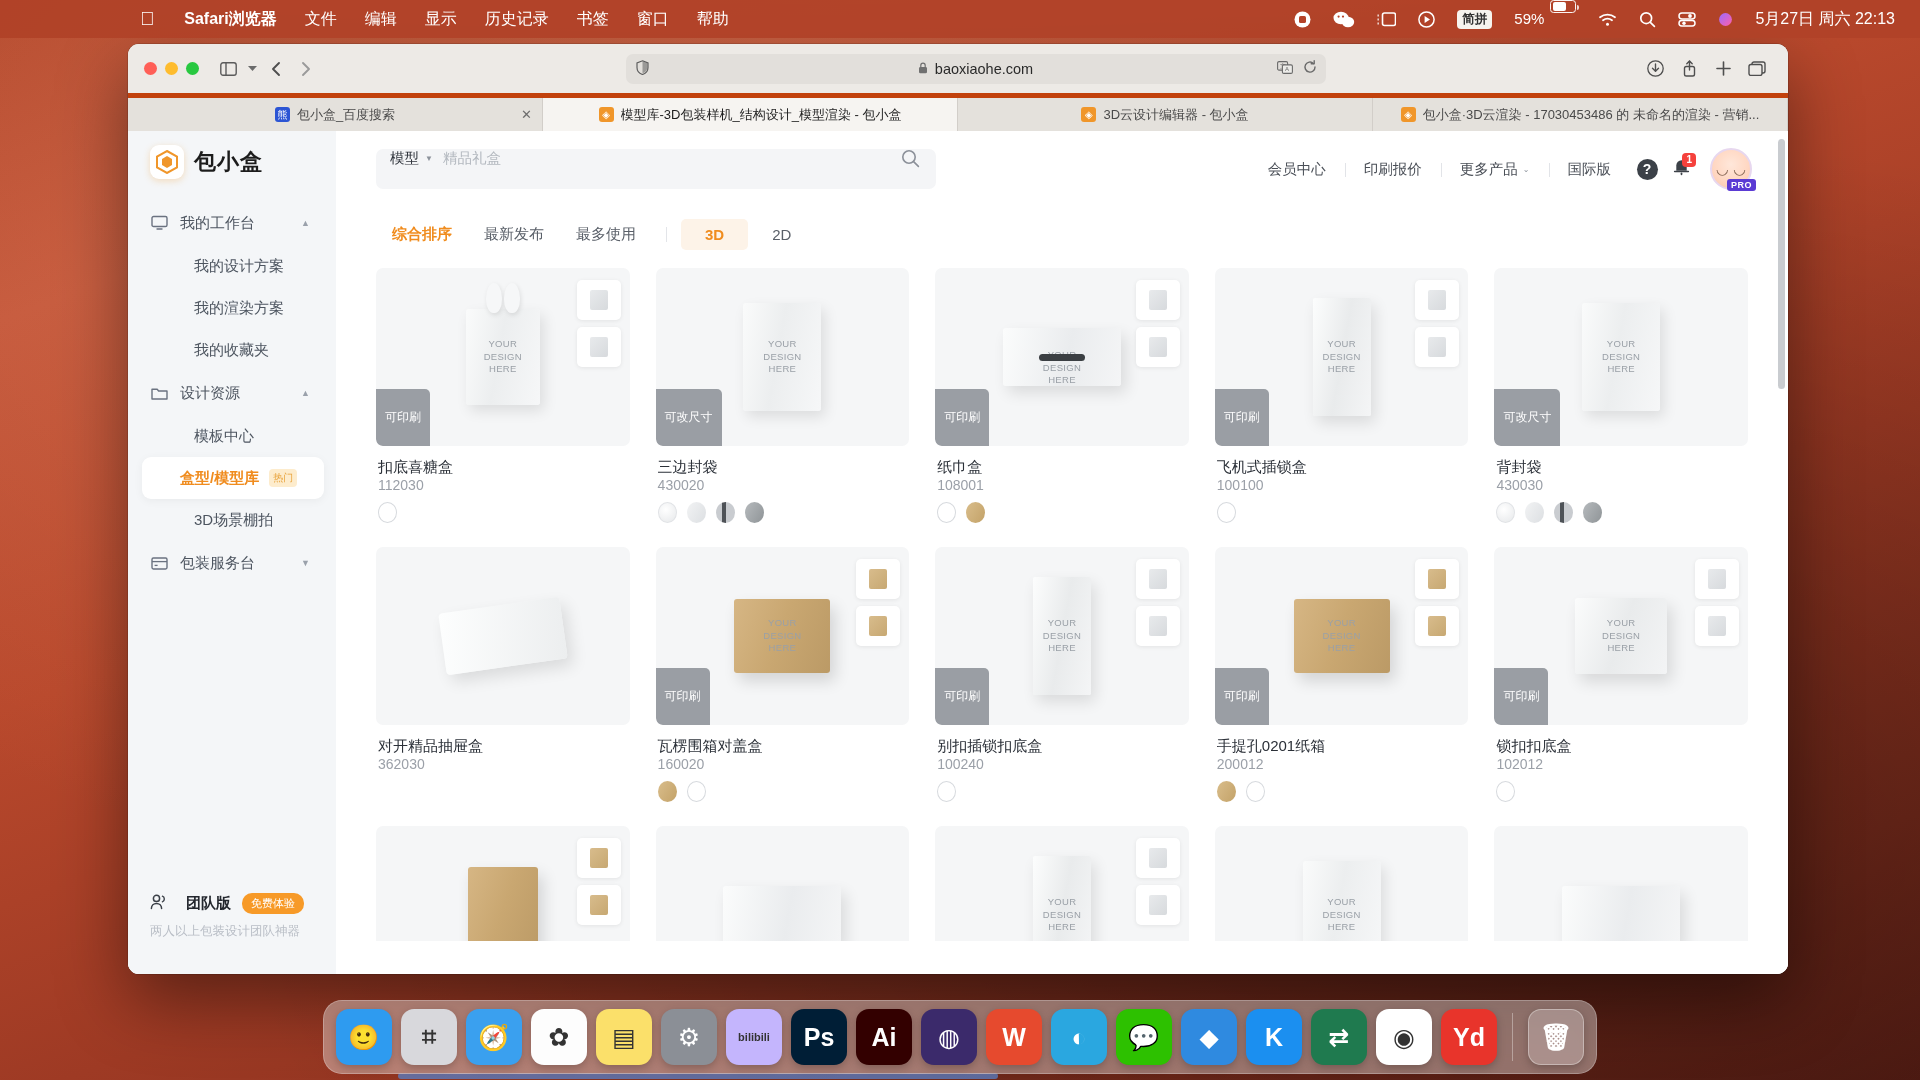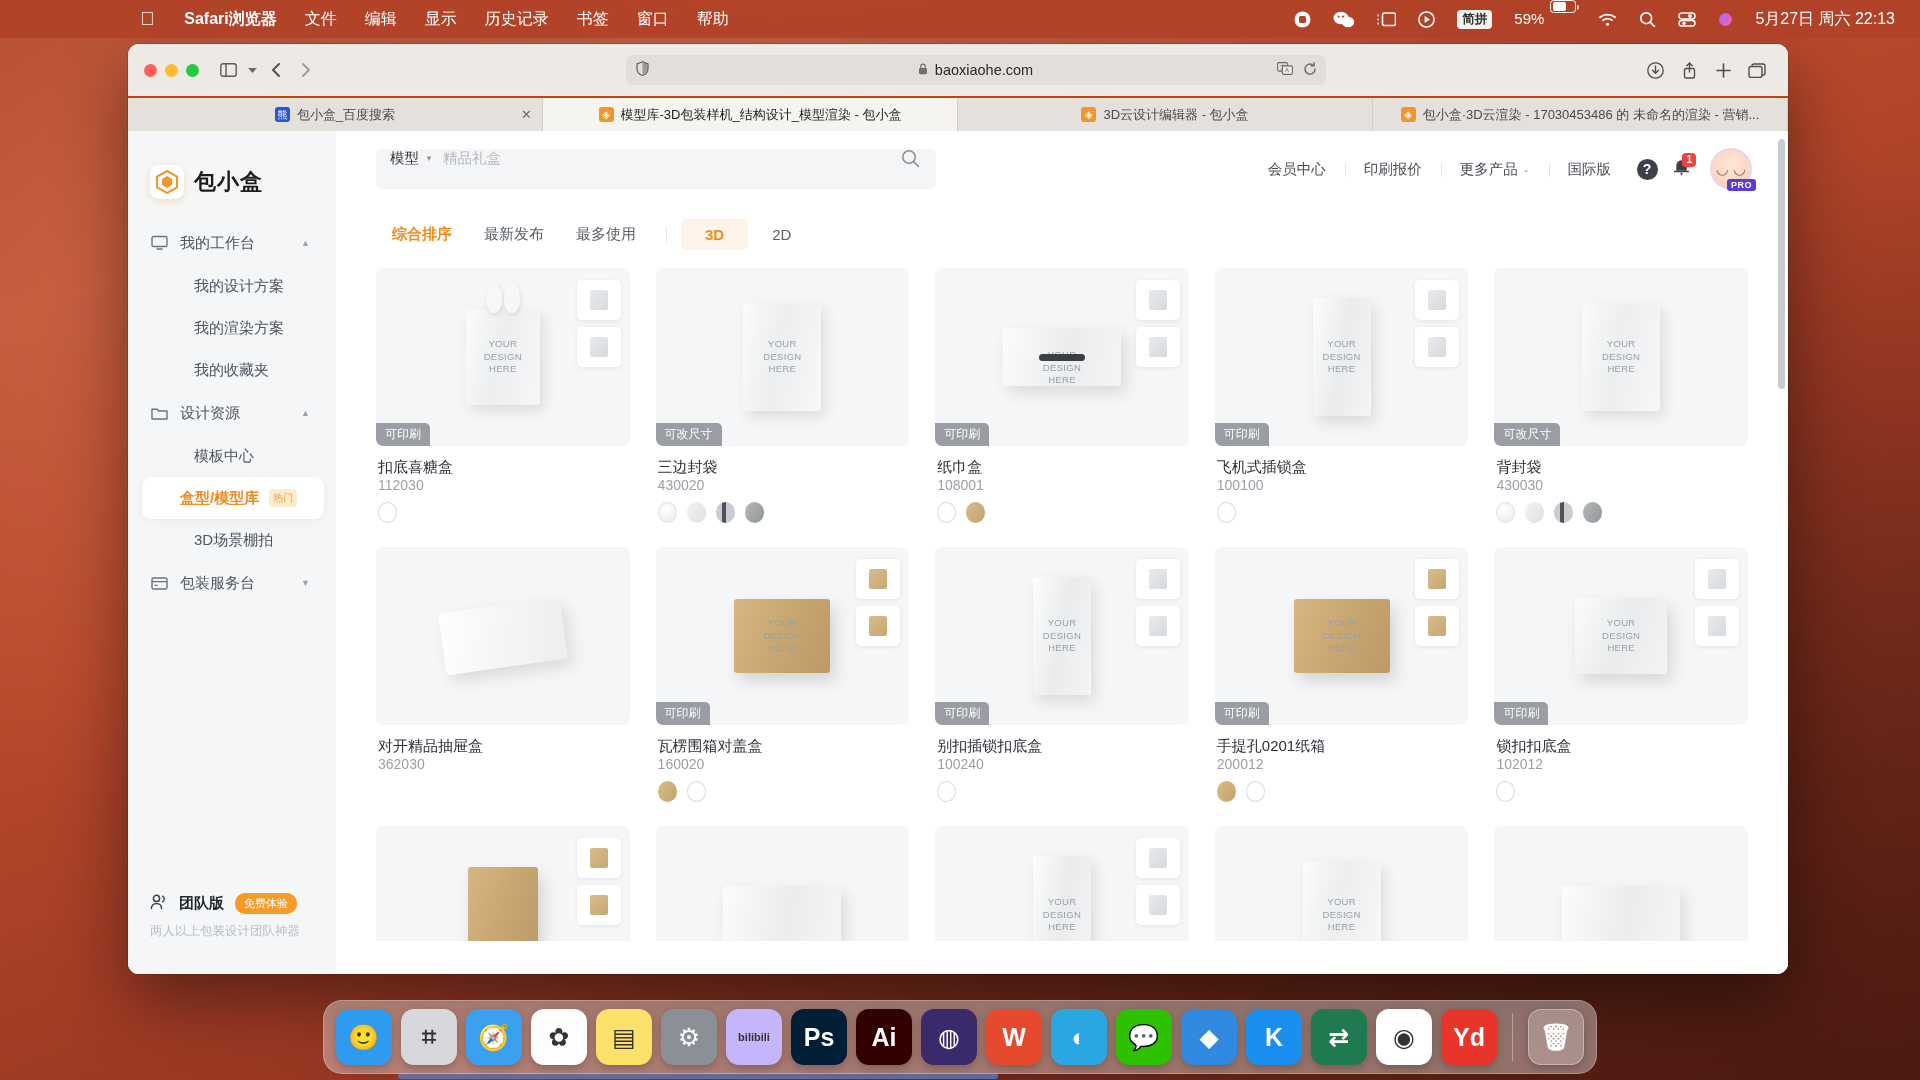--- a/index.html
+++ b/index.html
@@ -54,21 +54,21 @@
   
   #safari {
     position: absolute; left: 128px; top: 44px; width: 1660px; height: 930px;
     background: #edeae6; border-radius: 11px; overflow: hidden;
     box-shadow: 0 26px 70px rgba(0,0,0,.45), 0 0 0 .5px rgba(0,0,0,.25);
     z-index: 20;
   }
   #toolbar {
     height: 54px; background: #edeae6;
     display: flex; align-items: center; padding: 0 16px; gap: 0;
-    border-bottom: 2px solid #c2410c;
+    border-bottom: 5px solid #c2410c;
   }
   .traffic { display: flex; gap: 8px; align-items: center; margin-right: 14px; }
   .tl { width: 13px; height: 13px; border-radius: 50%; }
   .tl.r { background: #ff5f57; } .tl.y { background: #febc2e; } .tl.g { background: #28c840; }
   .tbtn {
     width: 30px; height: 26px; display:flex; align-items:center; justify-content:center;
     color:#5b5b5b; font-size:16px; border-radius:5px;
   }
   .tbtn.small { width: 18px; }
   #urlbar {
@@ -98,21 +98,21 @@
   .fav-bxh { background: #f0962a; }
   .tab .ttl { overflow: hidden; text-overflow: ellipsis; white-space: nowrap; }
   .tab .xclose { position: absolute; right: 10px; font-size: 13px; color: #6d6d6d; }
 
   
   #page { position: absolute; top: 87px; left: 0; right: 0; bottom: 0; background: #fff; display: flex; }
 
   
   #sidebar {
     width: 208px; flex: 0 0 208px; background: #f4f6f8; position: relative;
-    display: flex; flex-direction: column; padding-top: 26px;
+    display: flex; flex-direction: column; padding-top: 6px;
   }
   .logo-row { display: flex; align-items: center; gap: 10px; padding: 8px 0 22px 22px; }
   .logo-mark {
     width: 34px; height: 34px; border-radius: 9px; background: #fff;
     display: flex; align-items: center; justify-content: center;
     box-shadow: 0 2px 7px rgba(240,150,40,.28);
   }
   .logo-text { font-size: 22px; font-weight: bold; color: #1c1c1c; letter-spacing: 1px; }
   .nav-item {
     display: flex; align-items: center; height: 44px; padding-left: 22px;
@@ -125,21 +125,21 @@
     font-size: 15px; color: #4d5560; position: relative; margin: 0 12px 0 14px; border-radius: 9px;
   }
   .nav-sub.active { background: #fff; color: #f08c1e; font-weight: bold;
     box-shadow: 0 2px 10px rgba(0,0,0,.05); padding-left: 38px; }
   .hot-badge {
     margin-left: 10px; background: #fdeccd; color: #e8a33c; font-size: 10px;
     border-radius: 4px; padding: 2px 4px; font-weight: normal;
   }
   .team-box { margin-top: auto; padding: 0 0 34px 22px; }
   .team-row { display: flex; align-items: center; gap: 11px; }
-  .team-title { font-size: 15px; font-weight: bold; color: #23272e; }
+  .team-title { font-size: 15px; font-weight: bold; color: #23272e; margin-left: 7px; }
   .free-pill { background: #f79a28; color: #fff; font-size: 11px; border-radius: 10px; padding: 3px 9px; }
   .team-sub { font-size: 12.5px; color: #b9bec6; margin-top: 9px; }
 
   
   #main { flex: 1; position: relative; overflow: hidden; background: #fff; }
   #header {
     height: 76px; display: flex; align-items: center; padding: 0 36px 0 40px; gap: 20px;
   }
   #search {
     width: 560px; height: 40px; background: #f4f5f7; border-radius: 7px;
@@ -181,21 +181,21 @@
   #grid {
     display: grid; grid-template-columns: repeat(5, 1fr); gap: 24px 26px;
     padding: 0 40px 40px 40px; height: calc(100% - 170px); overflow: hidden;
   }
   .card { display: flex; flex-direction: column; }
   .thumb {
     height: 178px; background: #f5f6f7; border-radius: 7px; position: relative; overflow: hidden;
   }
   .thumb .badge {
     position: absolute; left: 0; bottom: 0; background: #9a9ea4; color: #fff;
-    font-size: 12px; padding: 3px 9px; border-radius: 0 5px 0 6px;
+    font-size: 12px; padding: 20px 9px; border-radius: 0 5px 0 6px;
   }
   .minis { position: absolute; right: 9px; top: 12px; display: flex; flex-direction: column; gap: 7px; }
   .mini { width: 44px; height: 40px; background: #fff; border-radius: 5px;
     box-shadow: 0 1px 4px rgba(0,0,0,.08); display:flex; align-items:center; justify-content:center; }
   .mini .mshape { width: 18px; height: 20px; background: #e5e7ea; border-radius: 2px; }
   .mini .mshape.box { background: linear-gradient(135deg,#e8eaec 0%, #d7dadd 100%); }
   .mini .mshape.kraft { background: linear-gradient(135deg,#d8bc8c 0%, #c7a872 100%); }
   .stage { position: absolute; inset: 0; display: flex; align-items: center; justify-content: center; }
   .design-label { font-size: 9.5px; color: #9aa0a7; text-align: center; line-height: 1.35; letter-spacing: .3px; }
   .meta { display: flex; align-items: baseline; justify-content: space-between; padding: 12px 2px 0 2px; flex-direction: column; }

